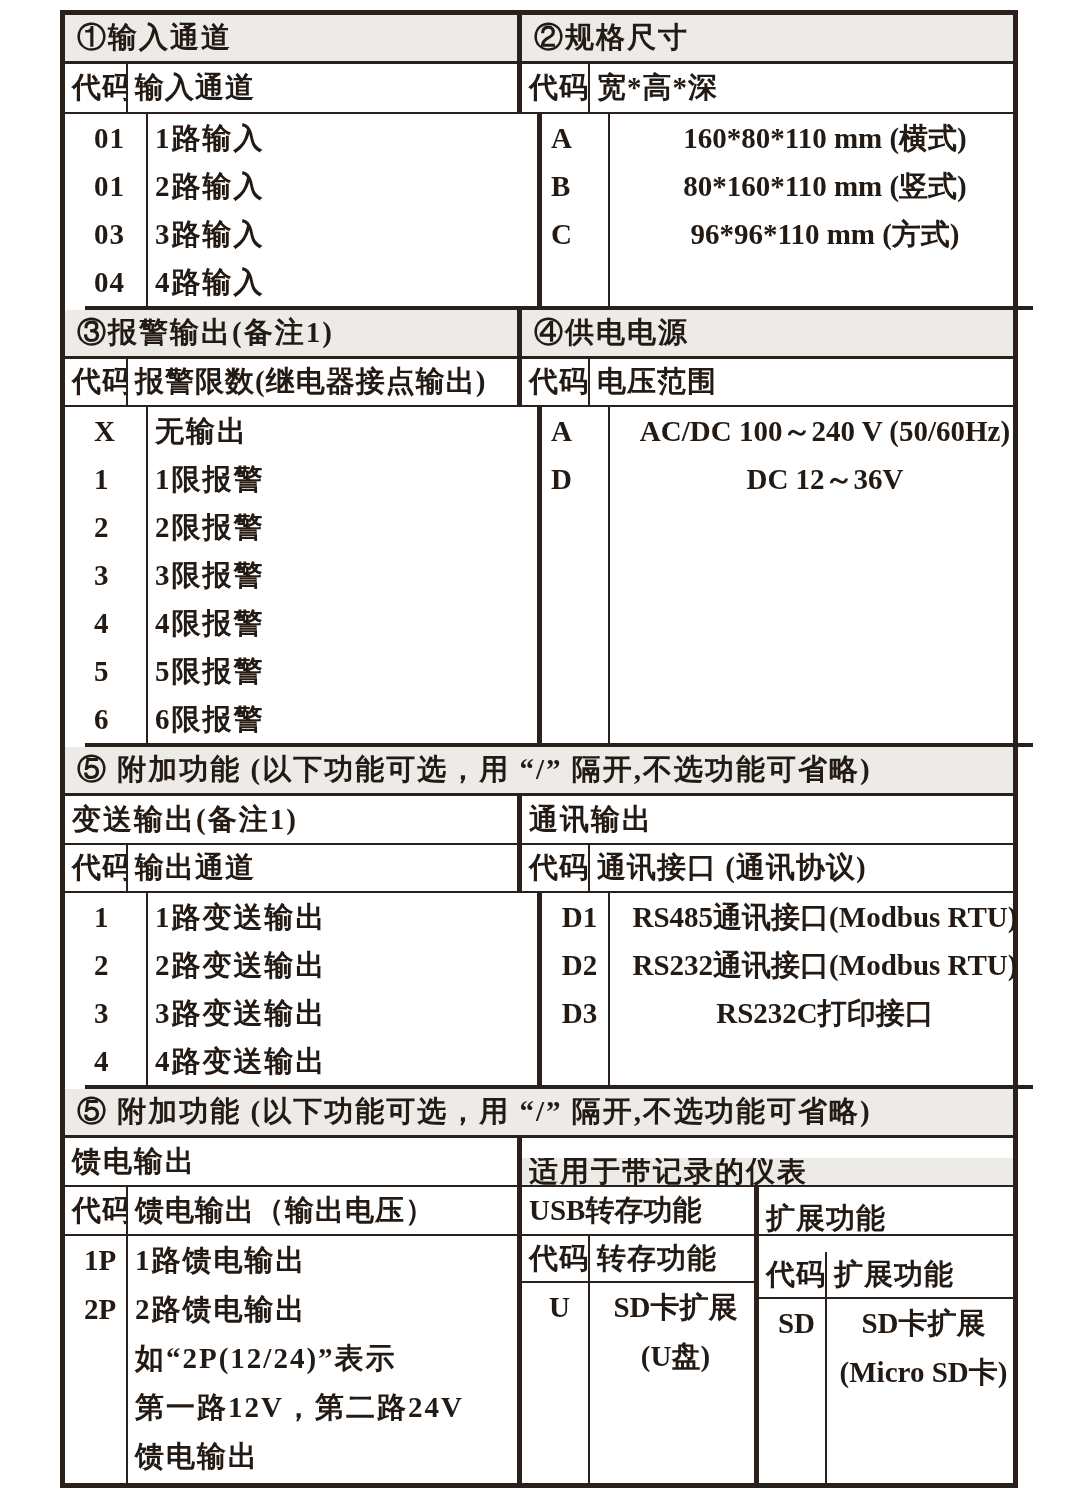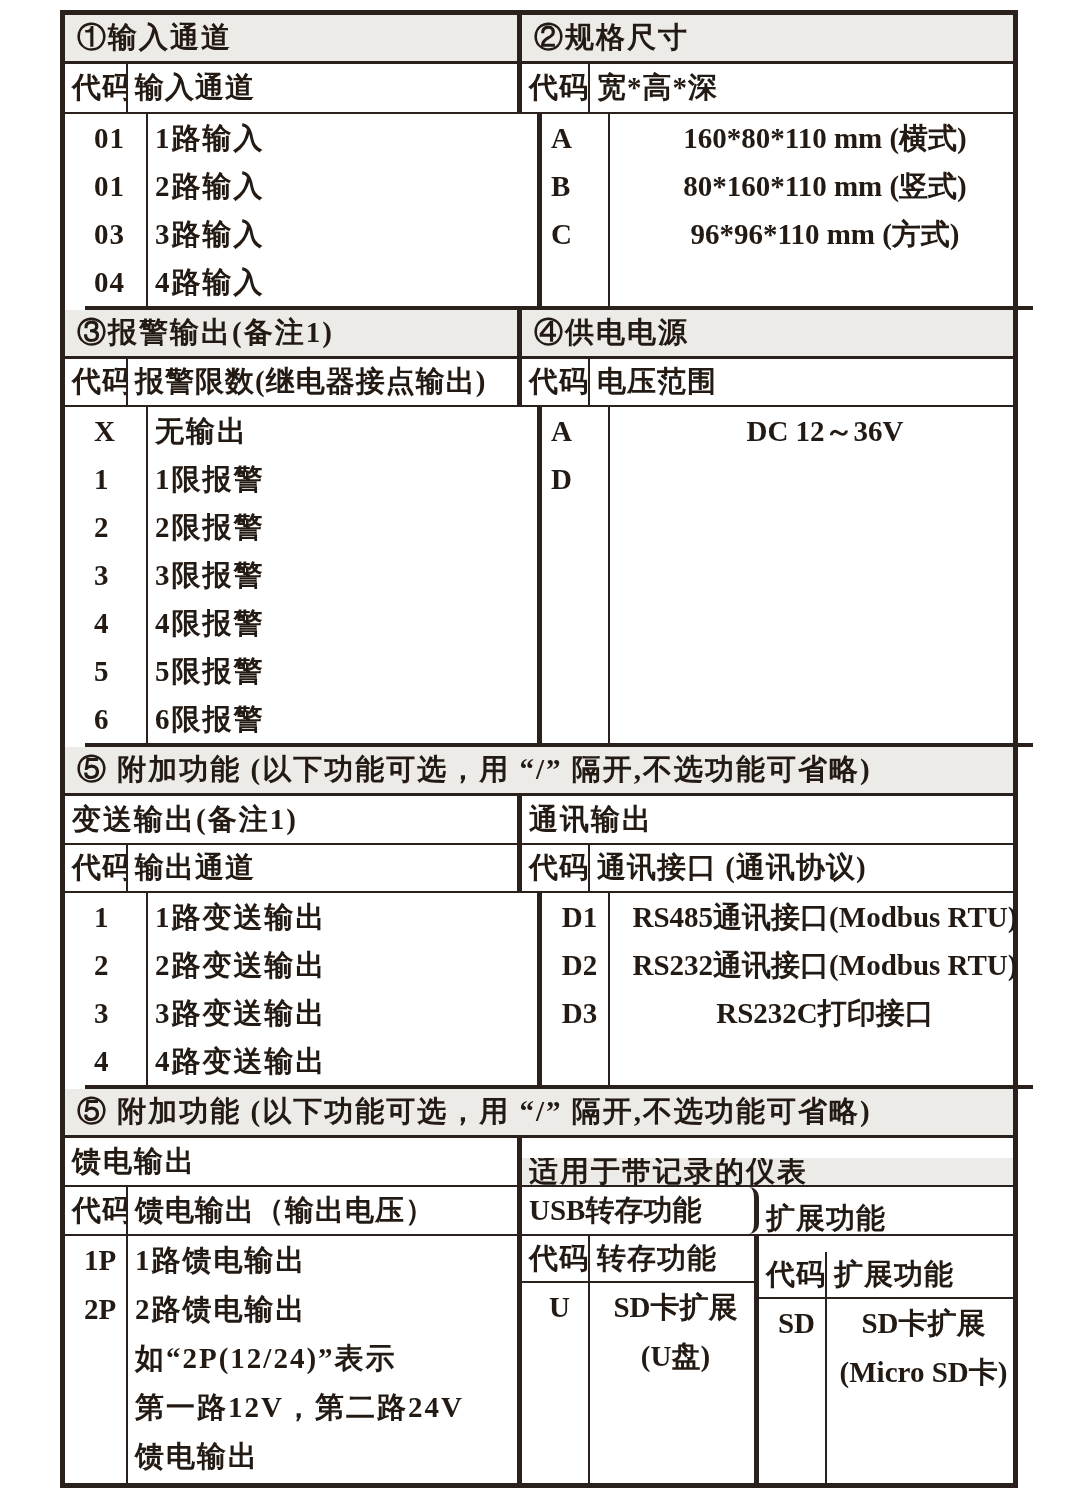--- a/index.html
+++ b/index.html
@@ -128,20 +128,21 @@
           <div class="ln">5限报警</div>
           <div class="ln">6限报警</div>
         </div>
       </div>
       <div class="hr">
         <div class="codew2 col">
           <div class="ln codetxt">A</div>
           <div class="ln codetxt">D</div>
         </div>
         <div class="desc col">
+          <div class="ln ls0">AC/DC 100～240 V (50/60Hz)</div>
           <div class="ln ls0">DC 12～36V</div>
         </div>
       </div>
     </div>
 
     <div class="row titleband bb3" style="height:49px;">
       <div class="full">⑤ 附加功能 (以下功能可选，用 “/” 隔开,不选功能可省略)</div>
     </div>
     <div class="row bb2" style="height:49px;">
       <div class="hl titlecell" style="padding-left:7px;font-family:Liberation Serif, serif;">变送输出(备注1)</div>
@@ -192,21 +193,21 @@
     <div class="row bb2" style="height:49px;">
       <div class="hl titlecell" style="padding-left:7px;">馈电输出</div>
       <div class="hr titlecell gray" style="padding-left:7px;">适用于带记录的仪表</div>
     </div>
     <div class="row bb2" style="height:49px;">
       <div class="hl">
         <div class="codew cell">代码</div>
         <div class="desc cell">馈电输出（输出电压）</div>
       </div>
       <div class="hr">
-        <div class="subw1 cell ls0" style="padding-left:7px;border-radius:10px;">USB转存功能</div>
+        <div class="subw1 cell ls0" style="padding-left:7px;">USB转存功能</div>
         <div class="subw2 cell" style="padding-left:7px;">扩展功能</div>
       </div>
     </div>
     <div class="row" style="flex:1;">
       <div class="hl">
         <div class="codew col">
           <div class="ln9 codetxt ls0">1P</div>
           <div class="ln9 codetxt ls0">2P</div>
           <div class="ln9 codetxt"></div>
           <div class="ln9 codetxt"></div>

